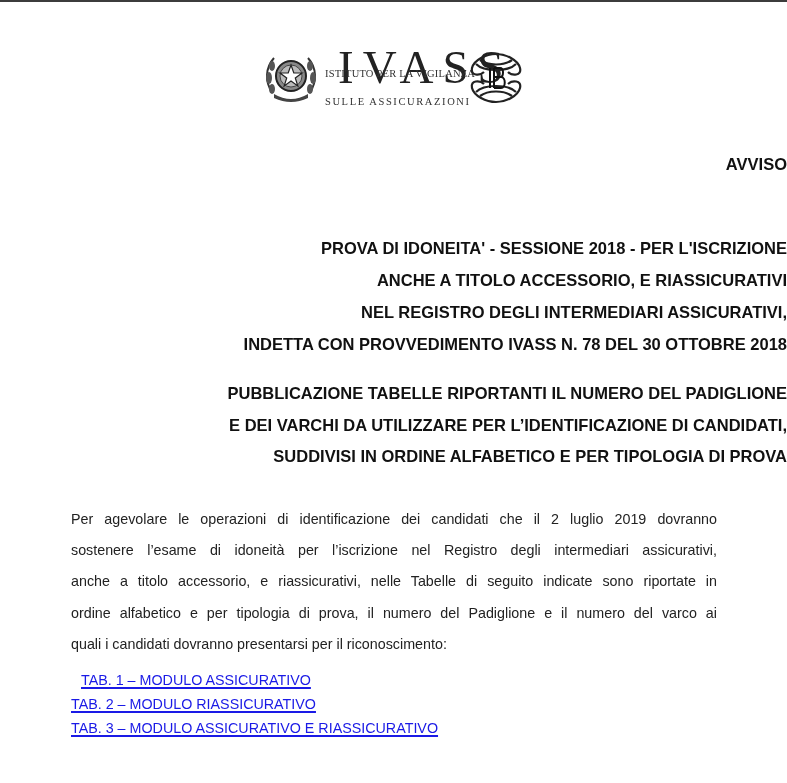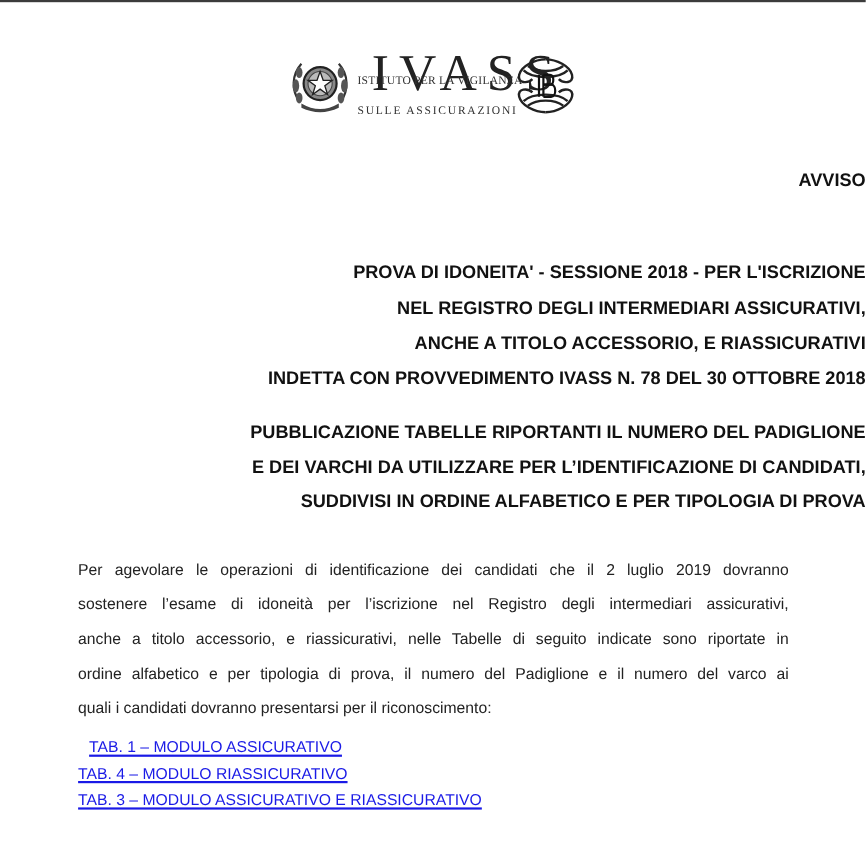--- a/index.html
+++ b/index.html
@@ -149,36 +149,36 @@
       <path d="M26 18 L32 18 C36 18 36 27 32 27 L26 27"></path>
       <path d="M26 27 L33 27 C38 27 38 38 33 38 L26 38"></path>
     </g>
   </svg>
 </div>
 
 <div class="heading avviso">AVVISO</div>
 
 <div class="heading title-block">
   <span class="line">PROVA DI IDONEITA' - SESSIONE 2018 - PER L'ISCRIZIONE</span>
+  <span class="line">ANCHE A TITOLO ACCESSORIO, E RIASSICURATIVI</span>
   <span class="line">NEL REGISTRO DEGLI INTERMEDIARI ASSICURATIVI,</span>
-  <span class="line">ANCHE A TITOLO ACCESSORIO, E RIASSICURATIVI</span>
   <span class="line">INDETTA CON PROVVEDIMENTO IVASS N. 78 DEL 30 OTTOBRE 2018</span>
 </div>
 
 <div class="heading sub-block">
   <span class="line">PUBBLICAZIONE TABELLE RIPORTANTI IL NUMERO DEL PADIGLIONE</span>
   <span class="line">E DEI VARCHI DA UTILIZZARE PER L’IDENTIFICAZIONE DI CANDIDATI,</span>
   <span class="line">SUDDIVISI IN ORDINE ALFABETICO E PER TIPOLOGIA DI PROVA</span>
 </div>
 
 <div class="body-text">
   <span class="line">Per agevolare le operazioni di identificazione dei candidati che il 2 luglio 2019 dovranno</span>
   <span class="line">sostenere l’esame di idoneità per l’iscrizione nel Registro degli intermediari assicurativi,</span>
   <span class="line">anche a titolo accessorio, e riassicurativi, nelle Tabelle di seguito indicate sono riportate in</span>
   <span class="line">ordine alfabetico e per tipologia di prova, il numero del Padiglione e il numero del varco ai</span>
   <span class="line last">quali i candidati dovranno presentarsi per il riconoscimento:</span>
 </div>
 
 <div class="links">
   <a style="color: rgb(26, 26, 230); margin-left: 10px;">TAB. 1 – MODULO ASSICURATIVO</a>
-  <a style="color: rgb(26, 26, 230);">TAB. 4 – MODULO RIASSICURATIVO</a>
+  <a style="color: rgb(26, 26, 230);">TAB. 2 – MODULO RIASSICURATIVO</a>
   <a style="color: rgb(26, 26, 230);">TAB. 3 – MODULO ASSICURATIVO E RIASSICURATIVO</a>
 </div>
 
 </body></html>

